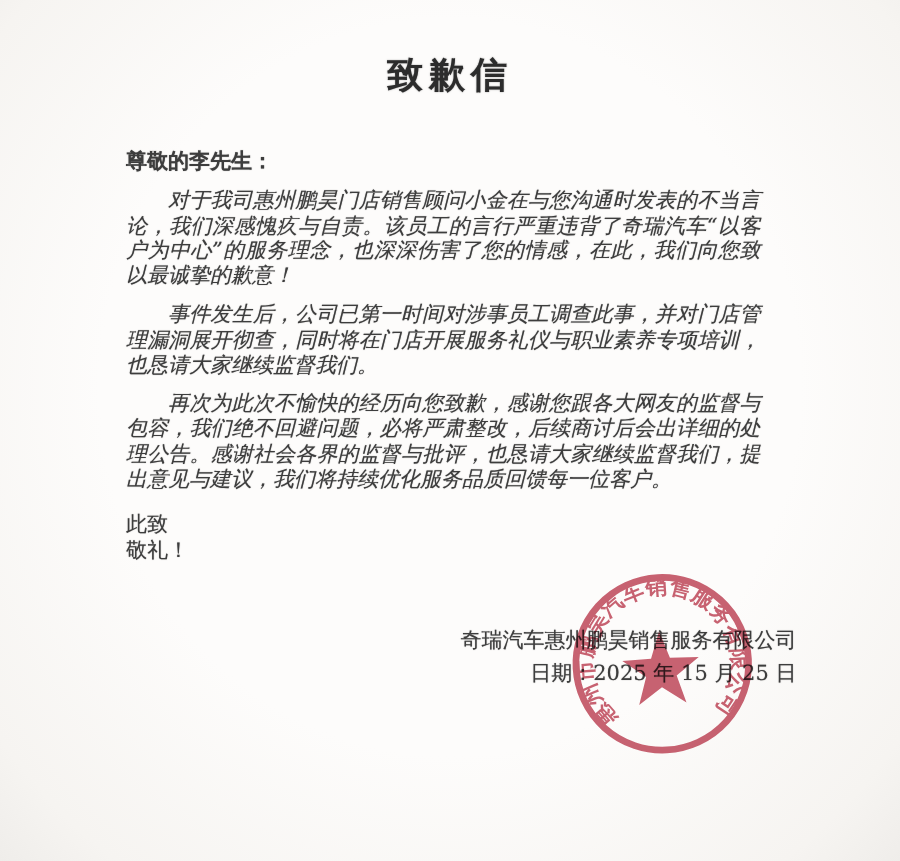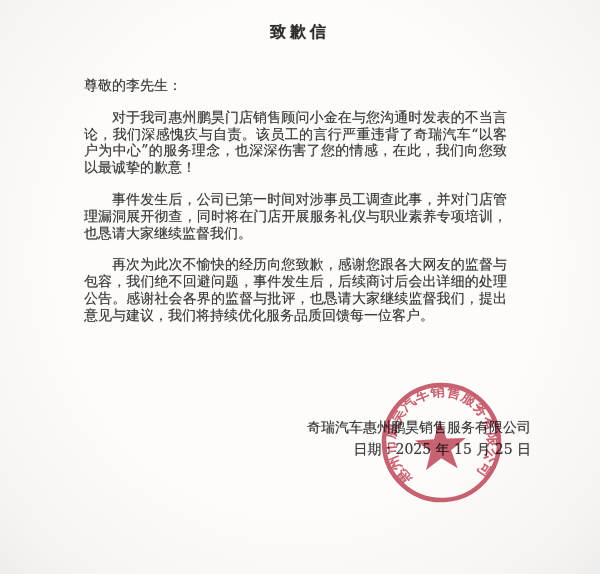--- a/index.html
+++ b/index.html
@@ -10,38 +10,38 @@
   }
   .page {
     position: relative;
     width: 600px;
     height: 574px;
     overflow: hidden;
     background: radial-gradient(ellipse at 50% 45%, #fdfcfb 55%, #f6f4f1 88%, #efedea 100%);
     color: #3d3d3d;
   }
   .title {
-    padding-top: 22px;
+    padding-top: 34px;
     text-align: center;
-    font-size: 16px;
+    font-size: 24px;
     font-weight: bold;
     letter-spacing: 4px;
     color: #2c2c2c;
     text-shadow: 0 0 1px rgba(44,44,44,.55);
   }
   .letter-body {
     margin: 34px 93px 0 84px;
     font-size: 14px;
     line-height: 1.2;
     text-align: justify;
     text-shadow: 0 0 .7px rgba(61,61,61,.6);
   }
-  .salutation { margin-bottom: 3px; }
+  .salutation { margin-bottom: 3px; font-weight: bold; }
   .greeting { text-indent: 1.5em; }
-  .para { margin-top: 15px; text-indent: 2em; }
+  .para { margin-top: 9px; text-indent: 2em; font-style: italic; }
   .closing-block { margin-top: 13px; }
   .closing-line { line-height: 1.25; }
   .signature {
     position: absolute;
     left: 307px;
     top: 417px;
     font-size: 14px;
     line-height: 21.5px;
     text-shadow: 0 0 .7px rgba(61,61,61,.6);
     white-space: nowrap;
@@ -69,21 +69,25 @@
 <body>
 
 <div class="page">
 
   <h1 class="title">致歉信</h1>
 
   <div class="letter-body">
     <p class="salutation">尊敬的李先生：</p>
     <p class="para">对于我司惠州鹏昊门店销售顾问小金在与您沟通时发表的不当言论，我们深感愧疚与自责。该员工的言行严重违背了奇瑞汽车“以客户为中心”的服务理念，也深深伤害了您的情感，在此，我们向您致以最诚挚的歉意！</p>
     <p class="para">事件发生后，公司已第一时间对涉事员工调查此事，并对门店管理漏洞展开彻查，同时将在门店开展服务礼仪与职业素养专项培训，也恳请大家继续监督我们。</p>
-    <p class="para">再次为此次不愉快的经历向您致歉，感谢您跟各大网友的监督与包容，我们绝不回避问题，事件发生后，后续商讨后会出详细的处理公告。感谢社会各界的监督与批评，也恳请大家继续监督我们，提出意见与建议，我们将持续优化服务品质回馈每一位客户。</p>
+    <p class="para">再次为此次不愉快的经历向您致歉，感谢您跟各大网友的监督与包容，我们绝不回避问题，必将严肃整改，后续商讨后会出详细的处理公告。感谢社会各界的监督与批评，也恳请大家继续监督我们，提出意见与建议，我们将持续优化服务品质回馈每一位客户。</p>
+    <div class="closing-block">
+      <p class="closing-line">此致</p>
+      <p class="closing-line">敬礼！</p>
+    </div>
   </div>
 
   <div class="signature">
     <div>奇瑞汽车惠州鹏昊销售服务有限公司</div>
     <div>日期：2025 年 15 月 25 日</div>
   </div>
 
   <svg class="stamp" viewBox="0 0 130 130" xmlns="http://www.w3.org/2000/svg">
     <circle class="ring" cx="65" cy="65" r="58" stroke="#c24d5f"></circle>
     <polygon fill="#c24d5f" points="64,43 70.35,61.26 89.7,61.7 74.27,73.34 79.9,91.8 64,80.8 48.1,91.8 53.73,73.34 38.3,61.7 57.65,61.26"></polygon>

